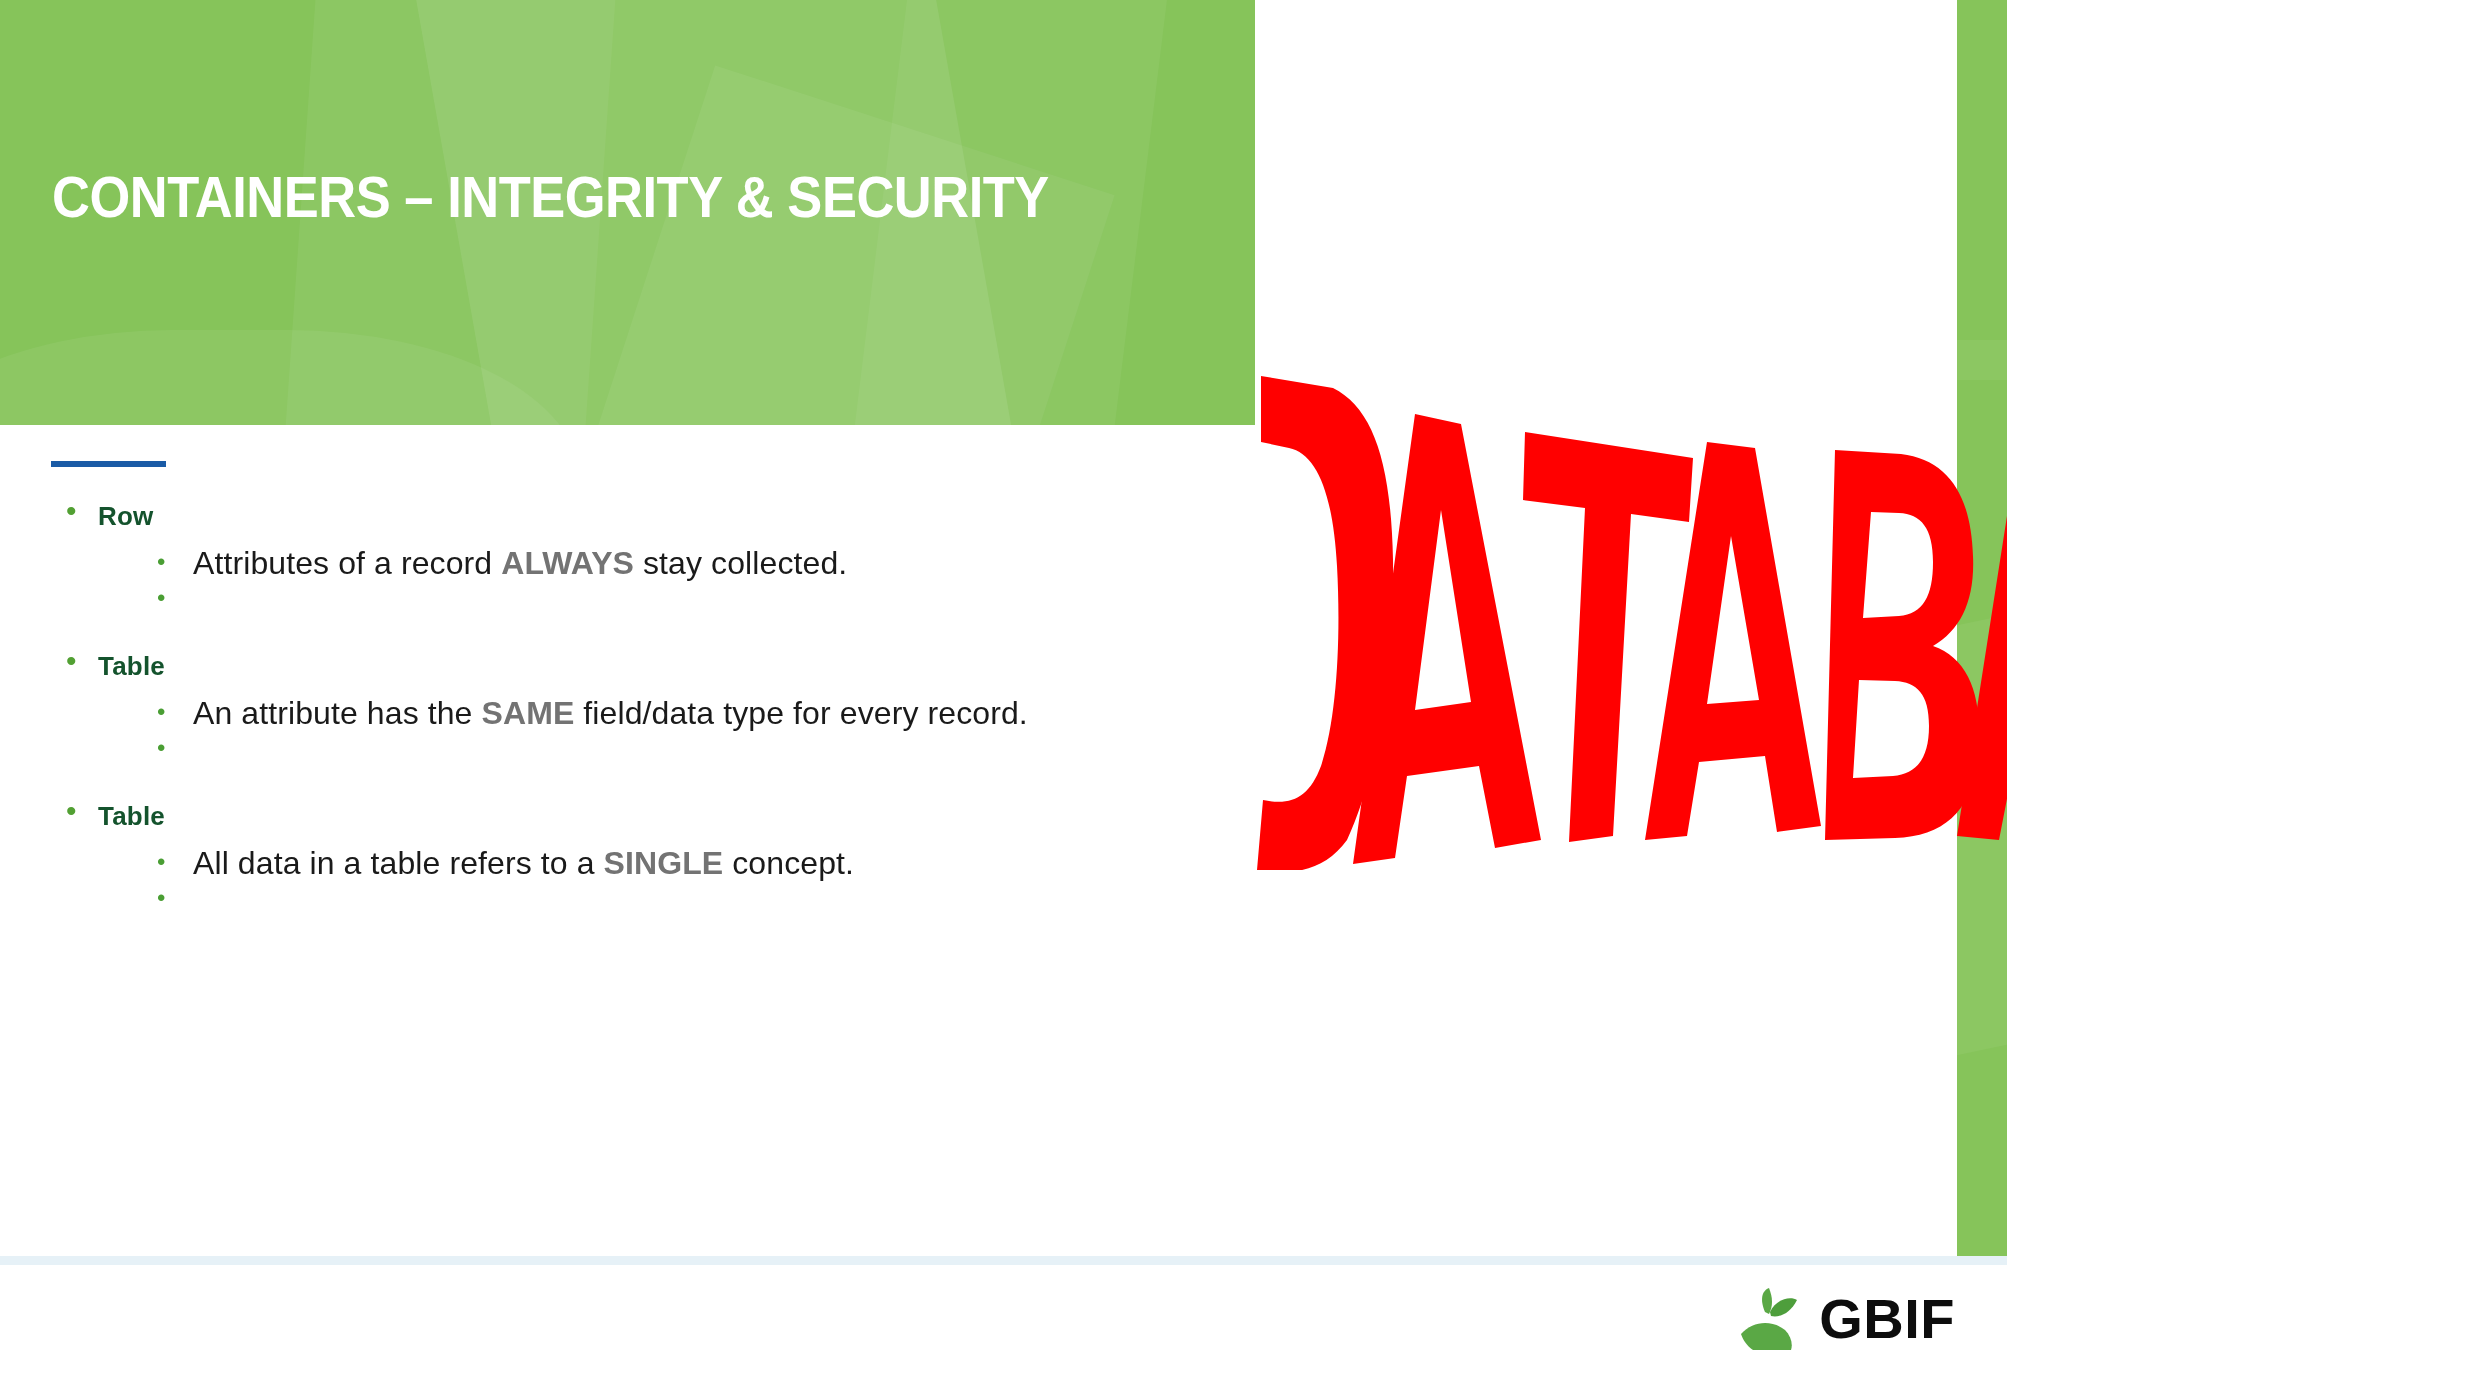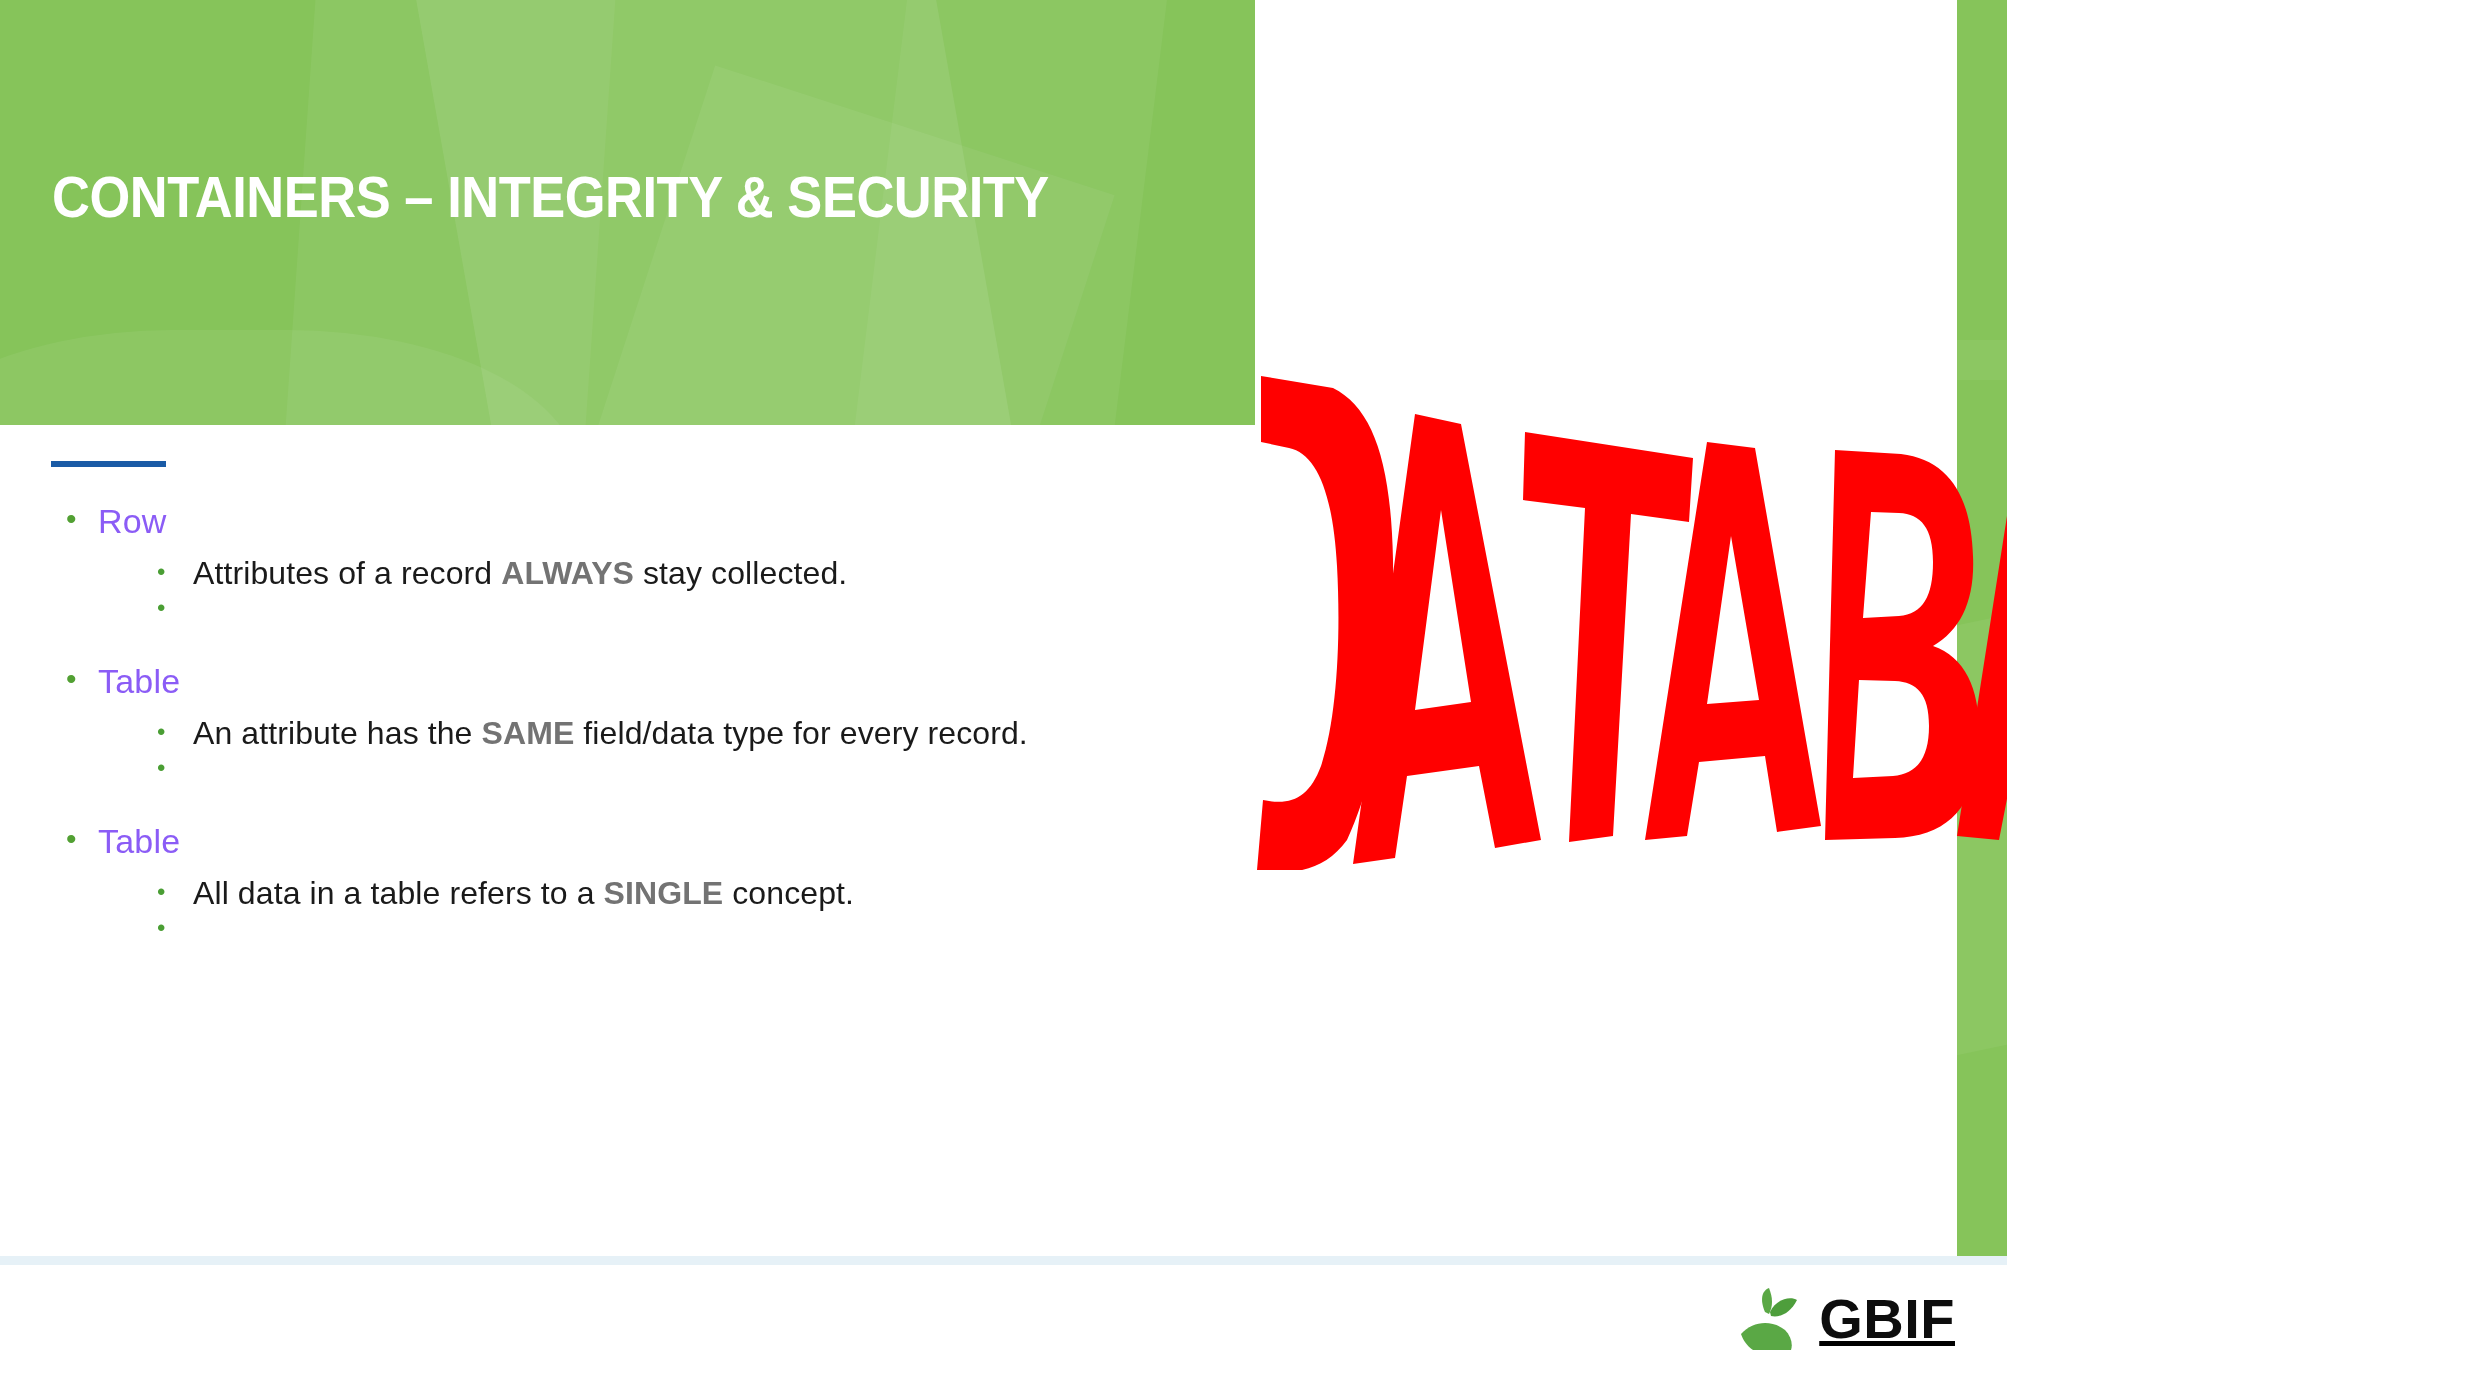--- a/index.html
+++ b/index.html
@@ -133,23 +133,23 @@
     width: 32px;
     flex: 0 0 32px;
     margin-left: 66px;
     color: #52a033;
     font-size: 30px;
     line-height: 1;
     position: relative;
     top: -4px;
   }
   .lvl1 .txt {
-    color: #8b5cf6;
-    font-weight: normal;
-    font-size: 34px;
+    color: #14532d;
+    font-weight: bold;
+    font-size: 26px;
     line-height: 1.25;
     letter-spacing: 0.2px;
   }
 
   .lvl2 {
     display: flex;
     align-items: baseline;
     margin-bottom: 6px;
   }
   .lvl2 .dot {
@@ -192,21 +192,20 @@
     height: 9px;
     background: #e6f1f7;
   }
   .logo {
     position: absolute;
     right: 52px;
     top: 1288px;
     display: flex;
     align-items: center;
     gap: 8px;
-    text-decoration: underline;
   }
   .logo-mark { width: 72px; height: 62px; display: block; }
   .logo-text {
     color: #0d0d0d;
     font-weight: bold;
     font-size: 56px;
     letter-spacing: 0.5px;
     line-height: 1;
     font-family: "Liberation Sans", sans-serif;
   }

